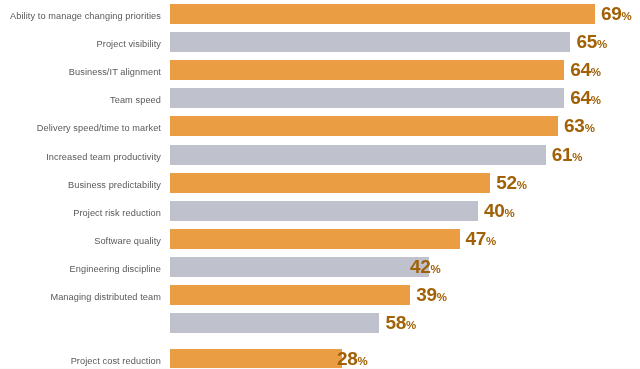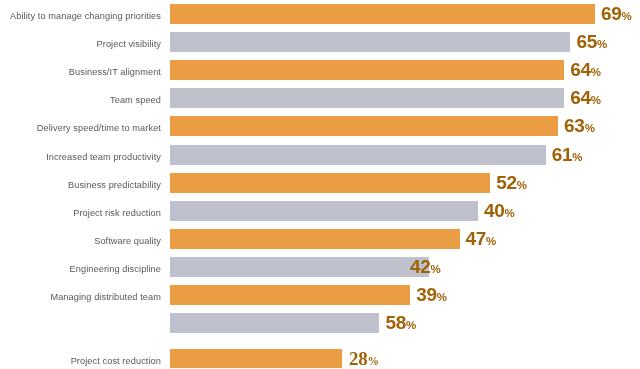--- a/index.html
+++ b/index.html
@@ -179,17 +179,17 @@
         <div class="bar-track" style="width: 209.44px;">
           <div class="bar-fill" style="width: 209.44px; background: rgb(191, 194, 205);"></div>
         </div>
         <div class="bar-value" style="left: 385.44px;"><span class="num">58</span><span class="pct">%</span></div>
       </div>
       <div class="bar-row" style="top: 341.2px; margin-top: 8px;">
         <div class="row-label">Project cost reduction</div>
         <div class="bar-track" style="width: 172.48px;">
           <div class="bar-fill" style="width: 172.48px; background: rgb(235, 157, 67);"></div>
         </div>
-        <div class="bar-value" style="left: 349px; font-family: Liberation Serif, serif;"><span class="num">28</span><span class="pct">%</span></div>
+        <div class="bar-value" style="left: 337px;"><span class="num">28</span><span class="pct">%</span></div>
       </div>
     </div>
   <div class="baseline-divider"></div>
 </div>
 
 </body></html>

